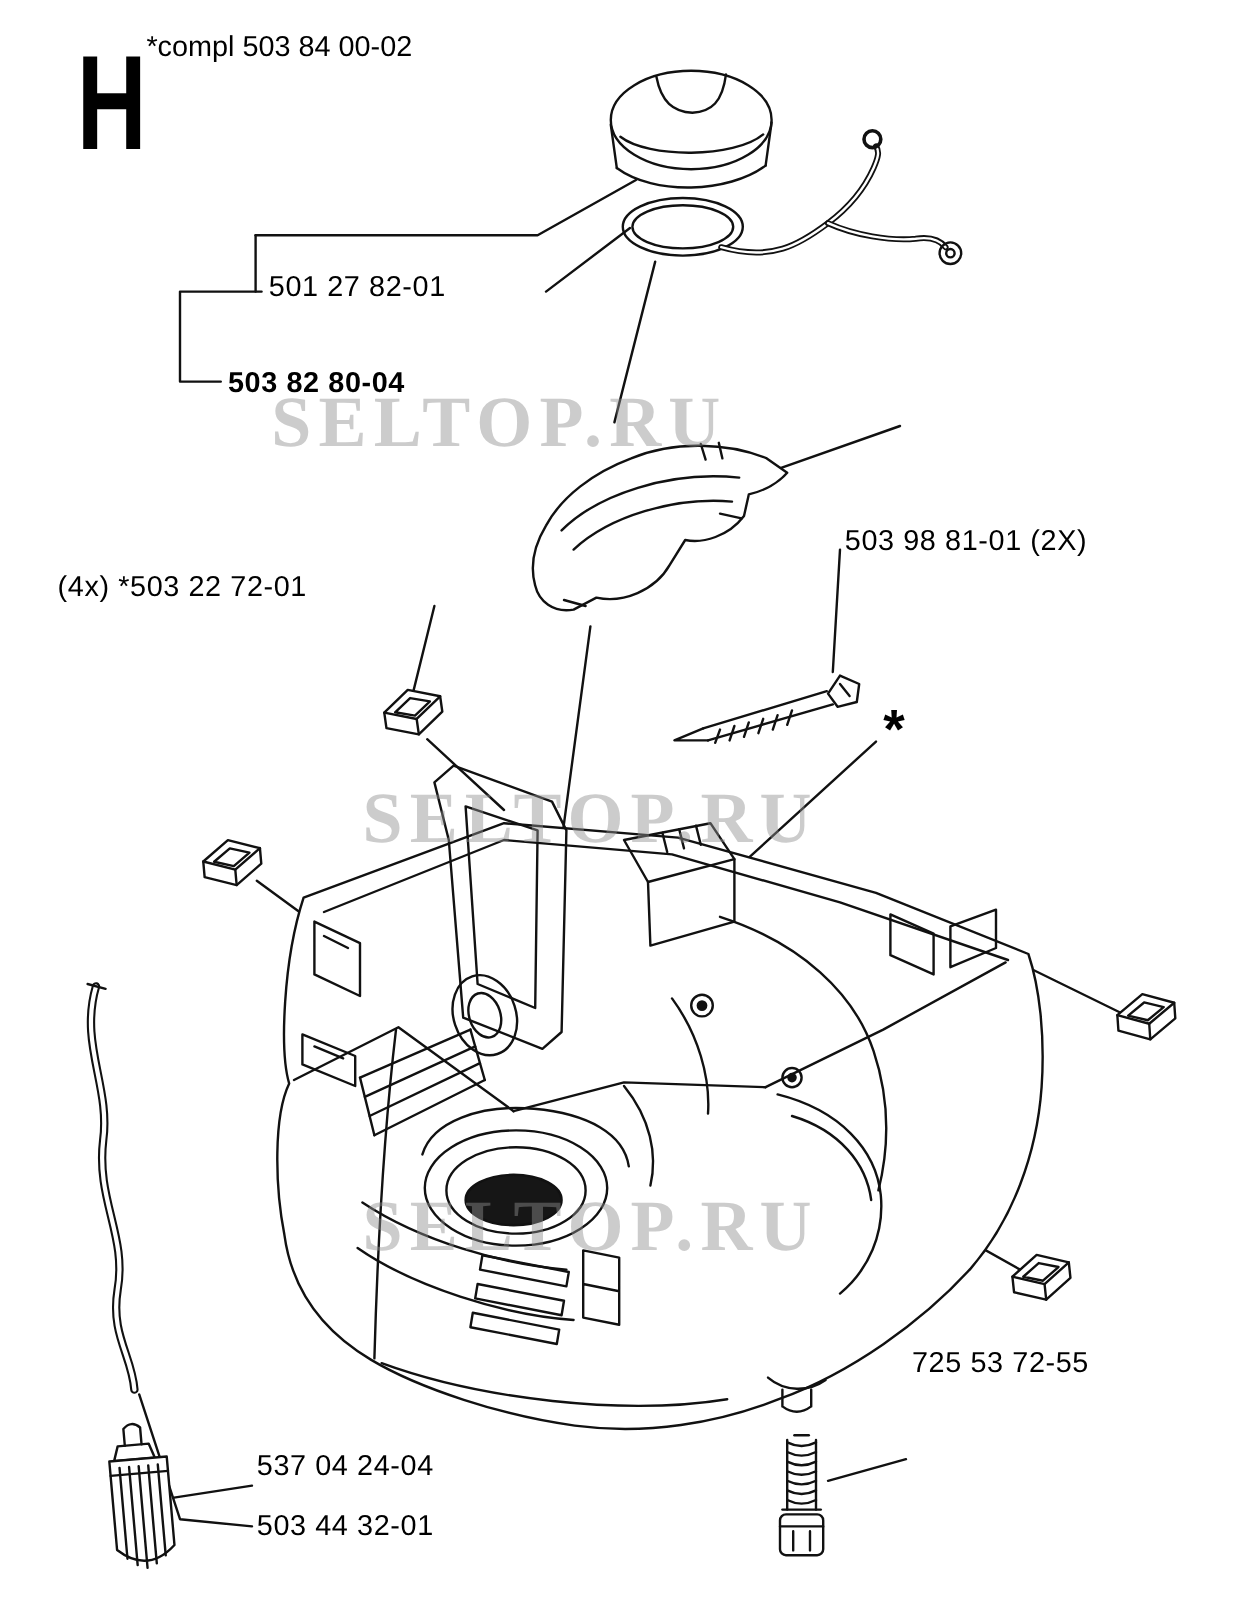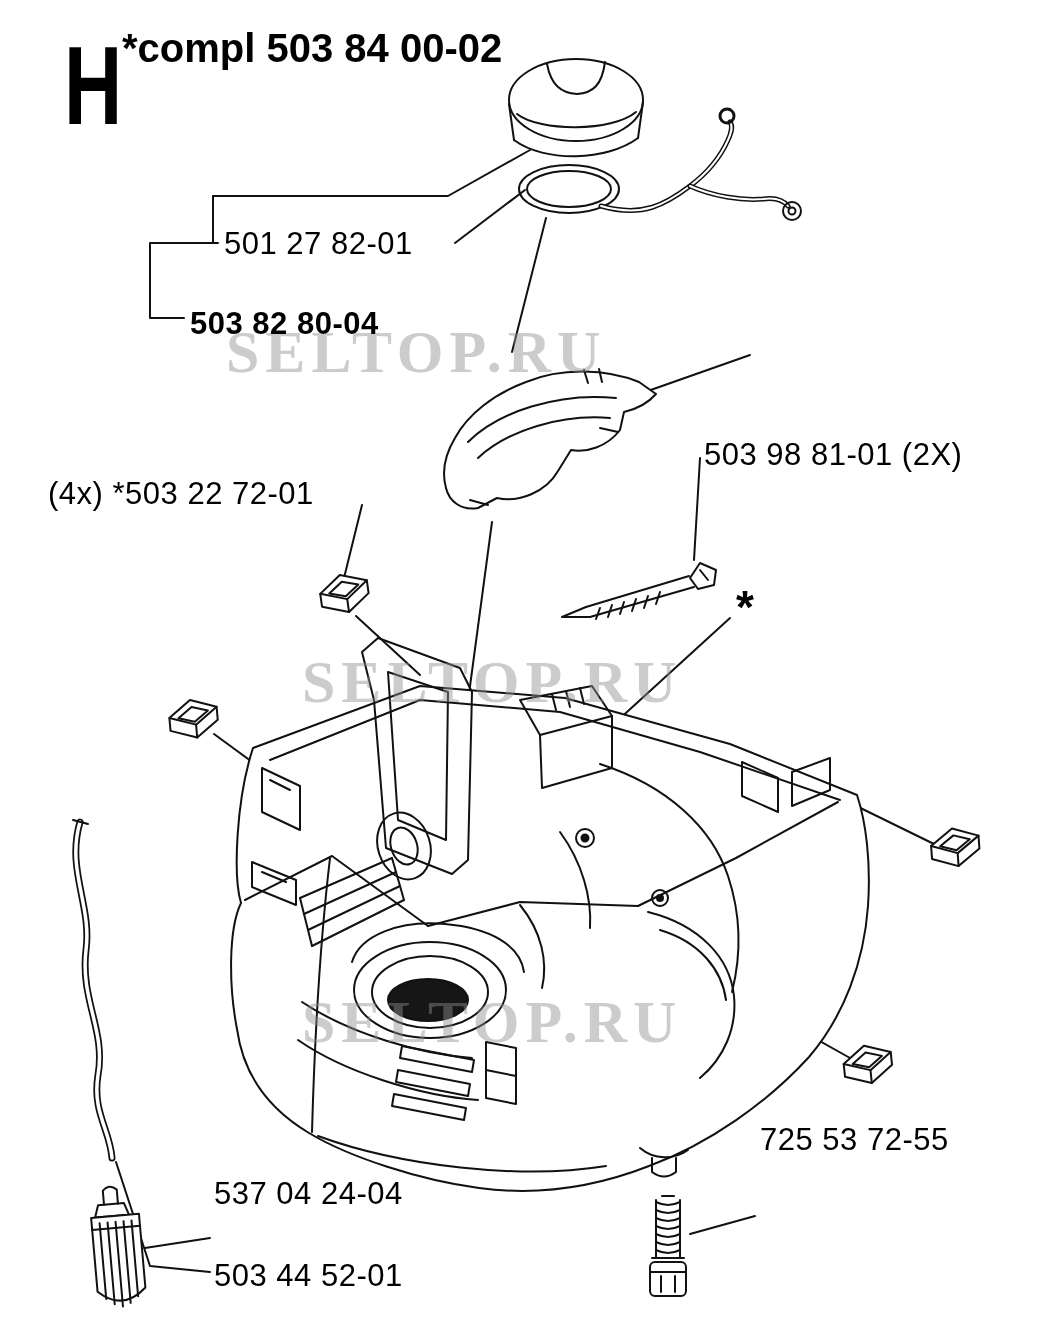--- a/index.html
+++ b/index.html
@@ -2,30 +2,30 @@
 <html><head>
 <meta charset="utf-8">
 <style>
   * { margin:0; padding:0; box-sizing:border-box; }
   body { background:#ffffff; font-family:"Liberation Sans", sans-serif; }
   #stage {
     position:relative; width:1046px; height:1341px; background:#fff; overflow:hidden;
   }
   #artwork { position:absolute; left:0; top:0; }
   .lbl {
-    position:absolute; color:#000; font-size:31px; letter-spacing:.5px;
+    position:absolute; color:#000; font-size:24px; letter-spacing:.5px;
     white-space:nowrap; font-family:"Liberation Sans", sans-serif;
   }
   .lbl.bold { font-weight:bold; }
   .section-letter {
     position:absolute; left:64px; top:30px; font-size:112px; font-weight:800;
     line-height:1; transform:scaleX(.72); transform-origin:left top; color:#000;
   }
   .doc-title {
-    position:absolute; left:122px; top:26px; font-size:40px; font-weight:bold; color:#000;
+    position:absolute; left:122px; top:26px; font-size:24px; font-weight:normal; color:#000;
     white-space:nowrap;
   }
   .asterisk-marker { position:absolute; font-size:46px; font-weight:bold; color:#000; line-height:1; }
   .watermark {
     position:absolute; font-family:"Liberation Serif", serif; font-weight:bold;
     font-size:60px; letter-spacing:6px; color:#8f8f8f; opacity:.45; white-space:nowrap;
     pointer-events:none;
   }
 </style>
 </head>
@@ -189,17 +189,17 @@
   <div class="watermark" style="left:302px; top:988px;">SELTOP.RU</div>
 
   <div class="section-letter">H</div>
   <div class="doc-title">*compl 503 84 00-02</div>
 
   <div class="lbl" style="left:224px; top:226px;">501 27 82-01</div>
   <div class="lbl bold" style="left:190px; top:306px;">503 82 80-04</div>
   <div class="lbl" style="left:704px; top:437px;">503 98 81-01 (2X)</div>
   <div class="lbl" style="left:48px; top:476px;">(4x) *503 22 72-01</div>
   <div class="asterisk-marker" style="left:736px; top:584px;">*</div>
-  <div class="lbl" style="left:214px; top:1176px;">537 04 24-04</div>
-  <div class="lbl" style="left:214px; top:1258px;">503 44 52-01</div>
+  <div class="lbl" style="left:214px; top:1208px;">537 04 24-04</div>
+  <div class="lbl" style="left:214px; top:1258px;">503 44 32-01</div>
   <div class="lbl" style="left:760px; top:1122px;">725 53 72-55</div>
 
 </div>
 
 </body></html>

